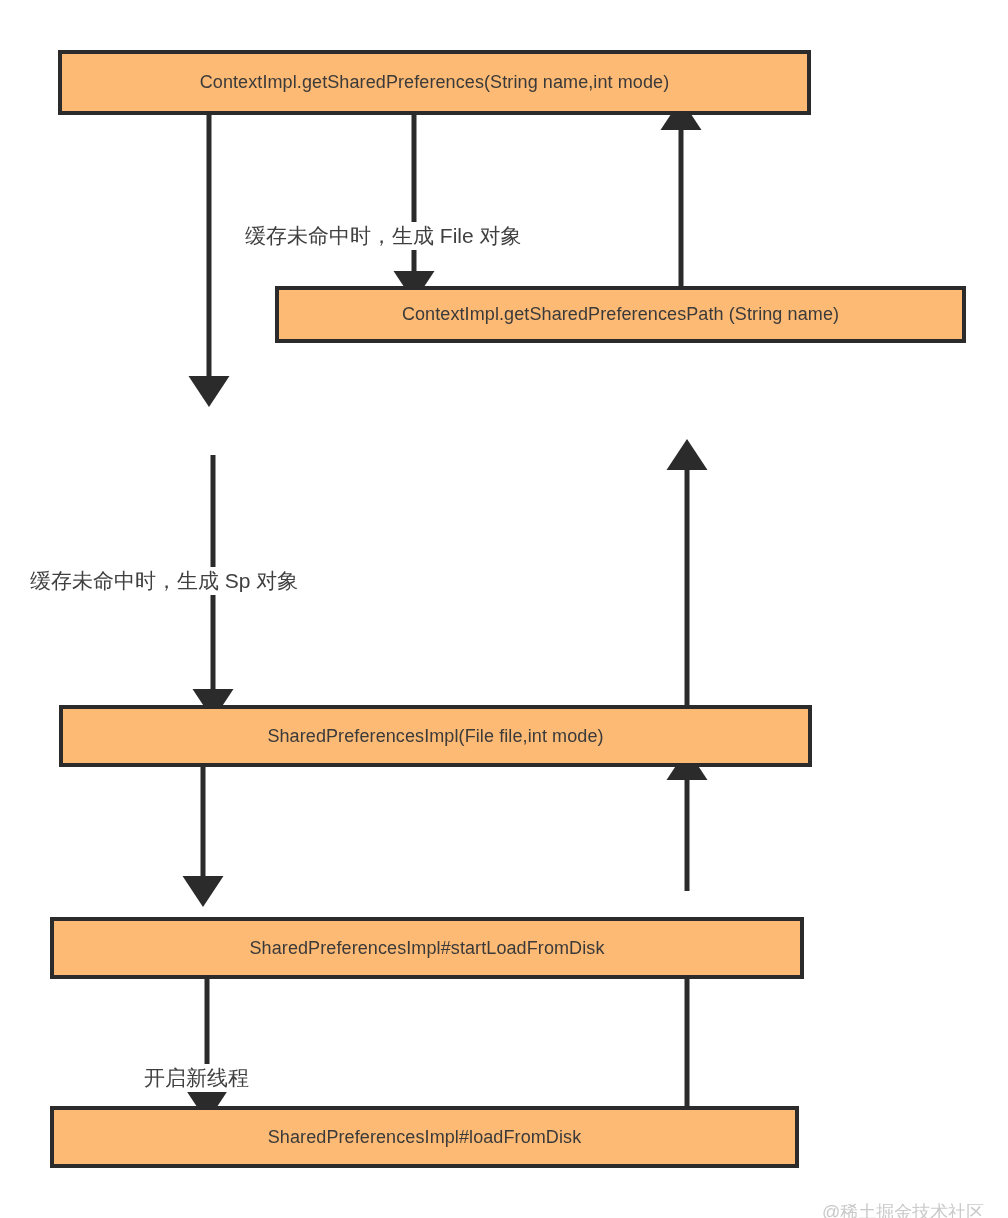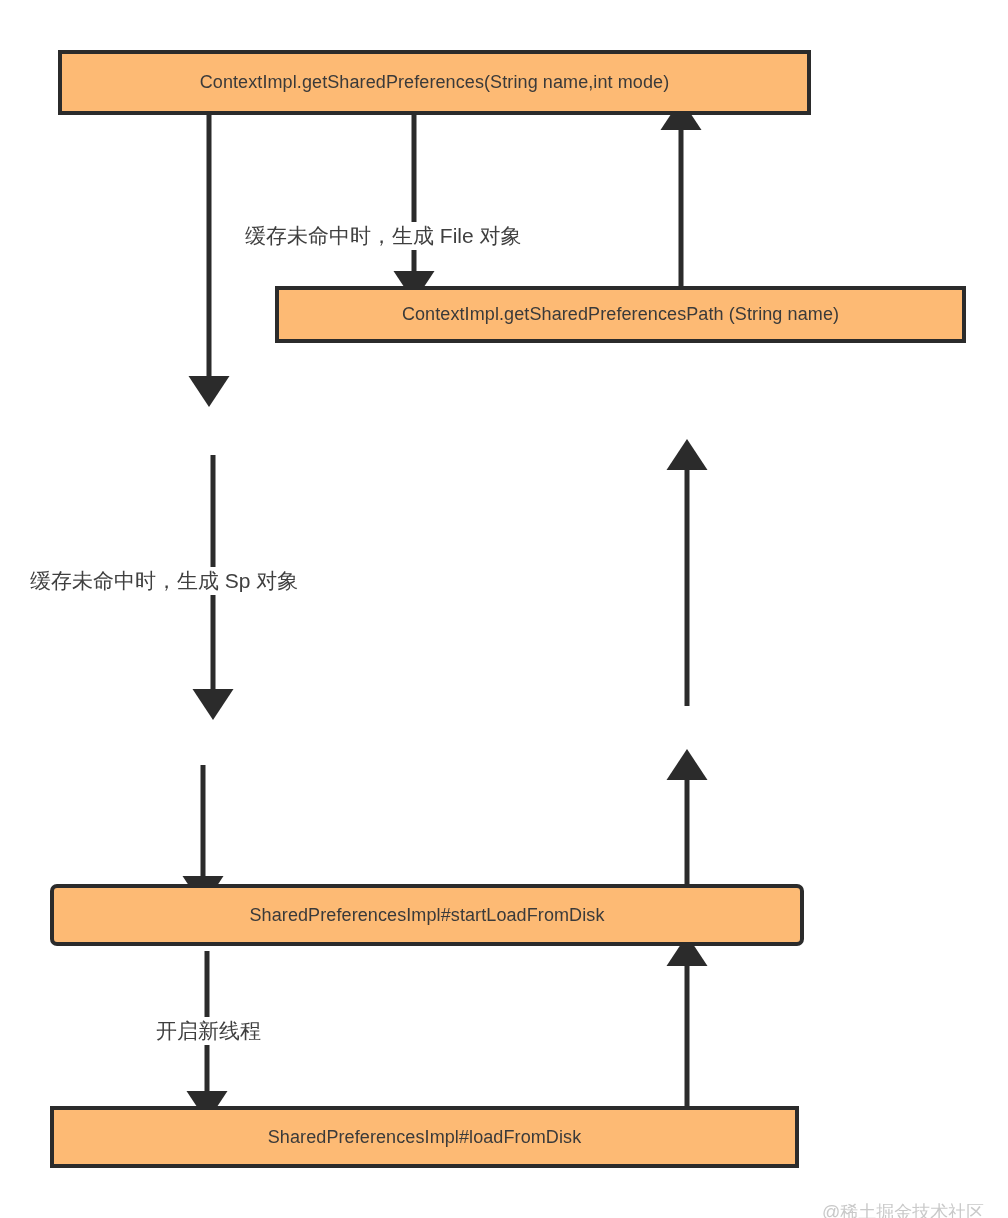--- a/index.html
+++ b/index.html
@@ -89,30 +89,33 @@
 
   <div class="node" style="left:58px; top:50px; width:753px; height:65px;">
     <span>ContextImpl.getSharedPreferences(String name,int mode)</span>
   </div>
 
   <div class="node" style="left:268px; top:286px; width:691px; height:57px;margin-left:7px;">
     <span>ContextImpl.getSharedPreferencesPath (String name)</span>
   </div>
 
 
+  <div class="node" style="left:59px; top:705px; width:753px; height:62px;">
+    <span>SharedPreferencesImpl(File file,int mode)</span>
+  </div>
 
-  <div class="node" style="left:50px; top:884px; width:754px; height:62px;border-radius:7px;">
+  <div class="node" style="left:50px; top:917px; width:754px; height:62px;">
     <span>SharedPreferencesImpl#startLoadFromDisk</span>
   </div>
 
   <div class="node" style="left:50px; top:1106px; width:749px; height:62px;">
     <span>SharedPreferencesImpl#loadFromDisk</span>
   </div>
 
   <div class="edge-label" style="left:241px; top:190px;margin-top:32px;">缓存未命中时，生成 File 对象</div>
 
   <div class="edge-label" style="left:26px; top:567px;">缓存未命中时，生成 Sp 对象</div>
 
-  <div class="edge-label" style="left:140px; top:1017px;margin-left:12px;">开启新线程</div>
+  <div class="edge-label" style="left:140px; top:1064px;">开启新线程</div>
 
   <div class="watermark" style="left:822px; top:1168px;margin-top:32px;">@稀土掘金技术社区</div>
 
 </div>
 
 </body></html>

